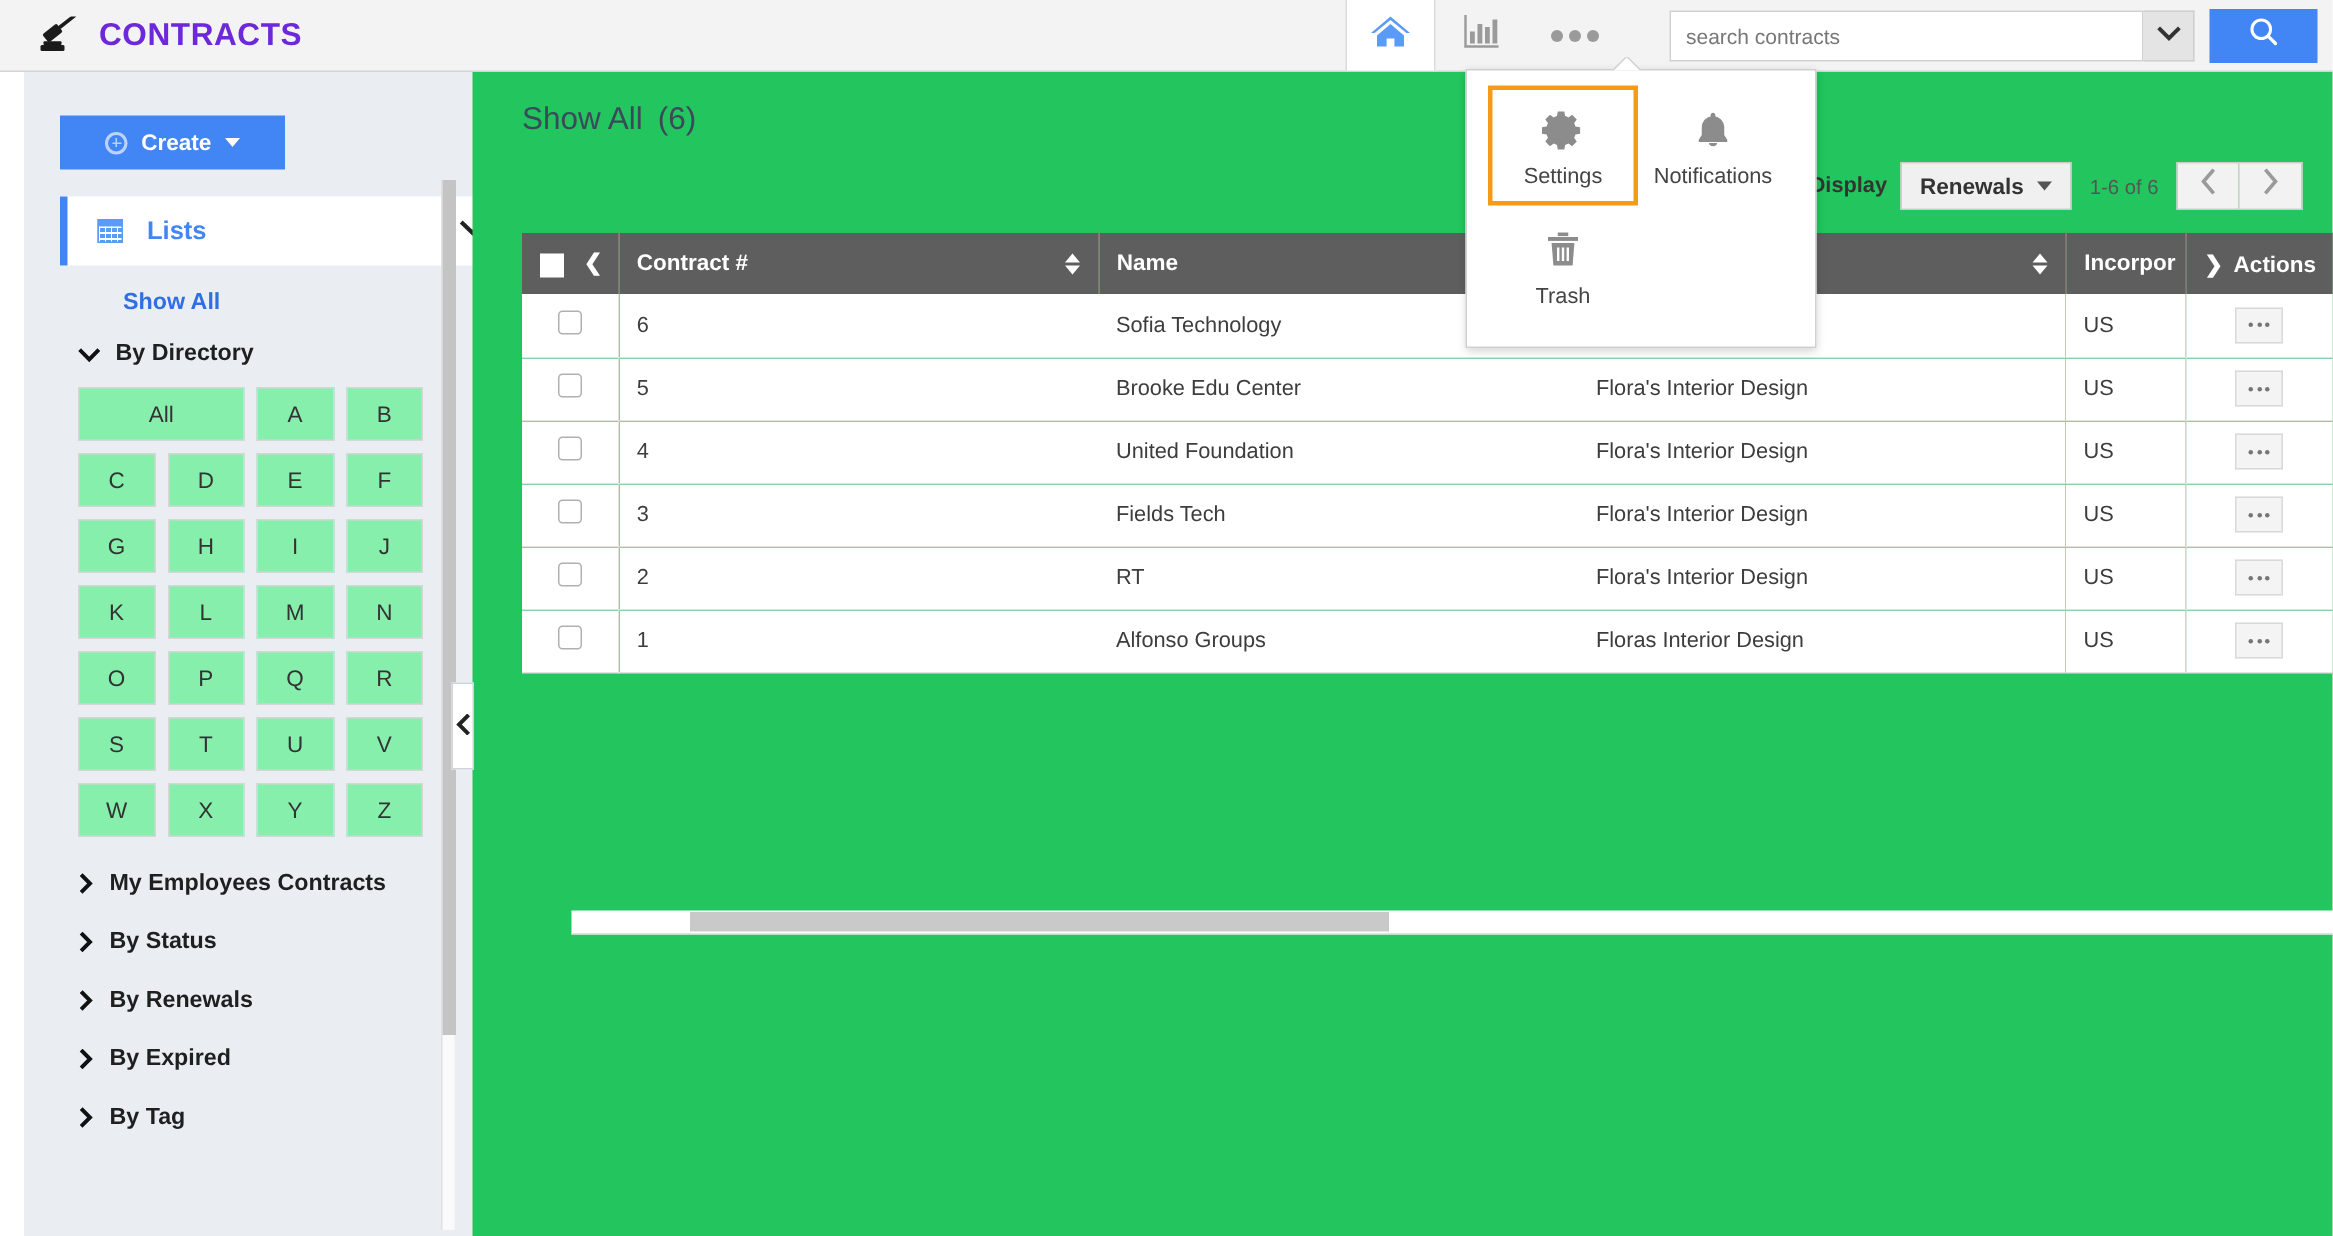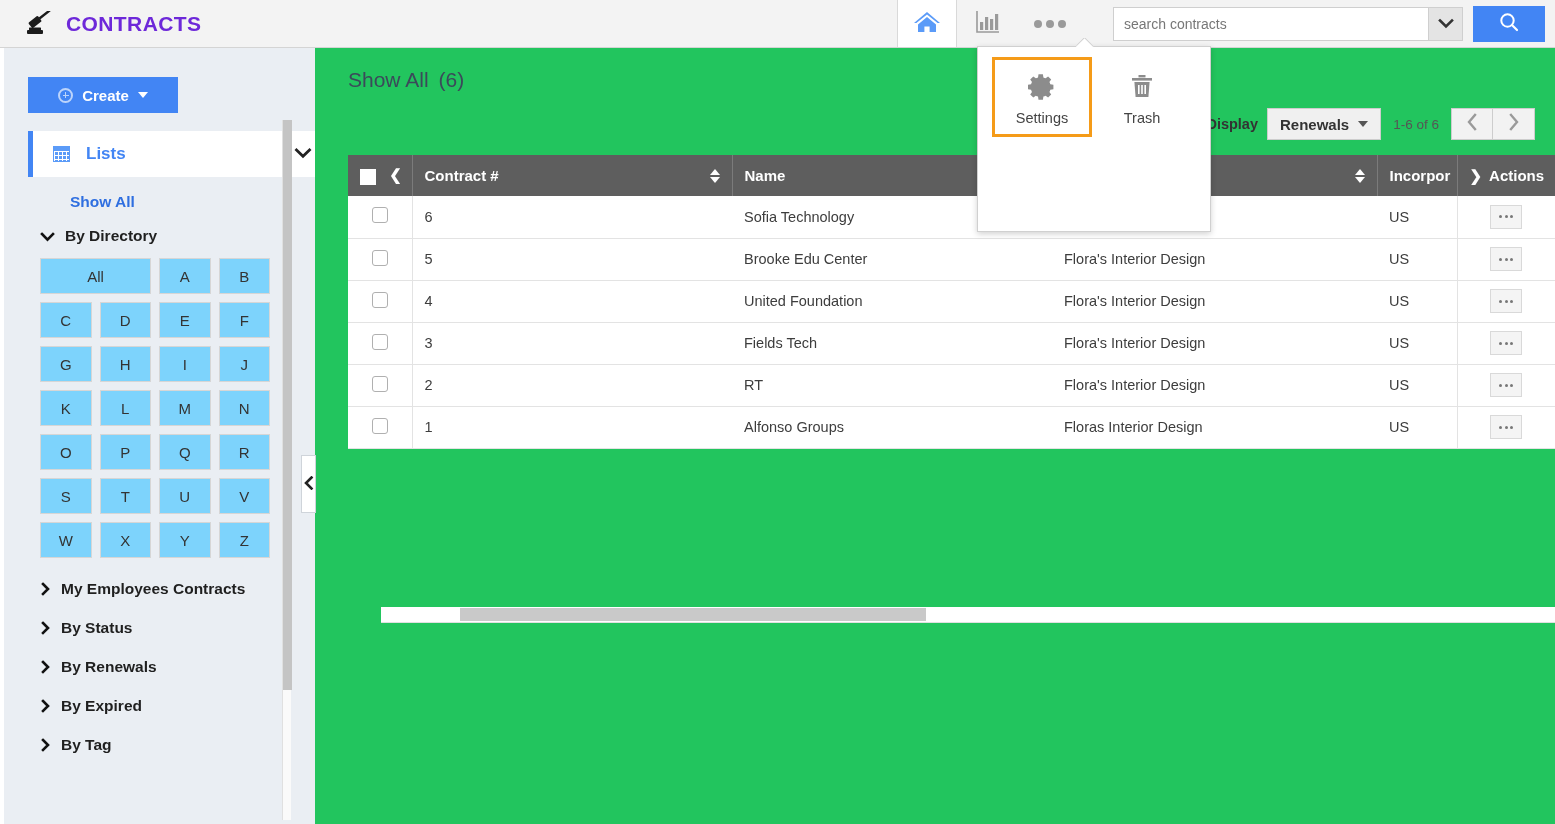--- a/index.html
+++ b/index.html
@@ -134,21 +134,21 @@
   .popup-item .pi-icon {
     height: 42px;
     display: flex; align-items: center; justify-content: center;
   }
   .popup-item .pi-label {
     font-size: 14.5px; color: #444; margin-top: 2px;
   }
 
   
   .sidebar {
-    position: absolute; left: 4px; top: 48px;
+    position: absolute; left: 16px; top: 48px;
     width: 314px; height: 776px;
     background: #eaeef3;
     border-right: 1px solid #cfd4da;
     overflow: hidden;
   }
   .create-btn {
     margin: 29px 0 0 24px;
     width: 150px; height: 36px;
     background: #4285f4;
     color: #fff;
@@ -216,21 +216,21 @@
   }
   .alpha-grid {
     margin-left: 36px; margin-top: 13px;
     width: 230px;
     display: grid;
     grid-template-columns: repeat(4, 1fr);
     gap: 8px 8px;
   }
   .alpha-btn {
     height: 36px;
-    background: #7dd3fc;
+    background: #86efac;
     border: 1px solid #d6d6d6;
     font-size: 15px; color: #333;
     display: flex; align-items: center; justify-content: center;
     cursor: pointer;
     font-family: "Liberation Sans", sans-serif;
   }
   .alpha-btn.wide { grid-column: span 2; }
 
   .nav-list { margin-top: 22px; }
   .nav-item {
@@ -488,20 +488,29 @@
     <div class="popup-item sel">
       <div class="pi-icon">
         <svg width="30" height="30" viewBox="0 0 30 30">
           <path fill="#8c8c8c" d="M15 9.6a5.4 5.4 0 1 0 0 10.8 5.4 5.4 0 0 0 0-10.8zm0 8.1a2.7 2.7 0 1 1 0-5.4 2.7 2.7 0 0 1 0 5.4z"></path>
           <path fill="#8c8c8c" d="M26.4 17.2v-4.4l-3.1-.5a8.8 8.8 0 0 0-.9-2.2l1.8-2.5-3.1-3.1-2.5 1.8a8.8 8.8 0 0 0-2.2-.9L15.9 2.3h-4.4l-.5 3.1a8.8 8.8 0 0 0-2.2.9L6.3 4.5 3.2 7.6l1.8 2.5a8.8 8.8 0 0 0-.9 2.2l-3.1.5v4.4l3.1.5c.2.8.5 1.5.9 2.2l-1.8 2.5 3.1 3.1 2.5-1.8c.7.4 1.4.7 2.2.9l.5 3.1h4.4l.5-3.1c.8-.2 1.5-.5 2.2-.9l2.5 1.8 3.1-3.1-1.8-2.5c.4-.7.7-1.4.9-2.2z"></path>
         </svg>
       </div>
       <div class="pi-label">Settings</div>
     </div>
 
+    <div class="popup-item">
+      <div class="pi-icon">
+        <svg width="28" height="30" viewBox="0 0 28 30">
+          <path fill="#8c8c8c" d="M14 3.2c-.9 0-1.6.7-1.6 1.6v.9c-3.4.7-5.9 3.7-5.9 7.3v5l-2 3.2v1.4h19v-1.4l-2-3.2v-5c0-3.6-2.5-6.6-5.9-7.3v-.9c0-.9-.7-1.6-1.6-1.6z"></path>
+          <path fill="#8c8c8c" d="M11.2 23.4a2.9 2.9 0 0 0 5.6 0z"></path>
+        </svg>
+      </div>
+      <div class="pi-label">Notifications</div>
+    </div>
 
     <div class="popup-item">
       <div class="pi-icon">
         <svg width="26" height="30" viewBox="0 0 26 30">
           <rect x="3" y="6" width="20" height="2.6" fill="#8c8c8c"></rect>
           <rect x="9.5" y="3" width="7" height="2.4" fill="#8c8c8c"></rect>
           <path fill="#8c8c8c" d="M5.4 10h15.2l-1.2 15H6.6z"></path>
           <rect x="9" y="13" width="1.6" height="9" fill="#fff"></rect>
           <rect x="12.2" y="13" width="1.6" height="9" fill="#fff"></rect>
           <rect x="15.4" y="13" width="1.6" height="9" fill="#fff"></rect>

